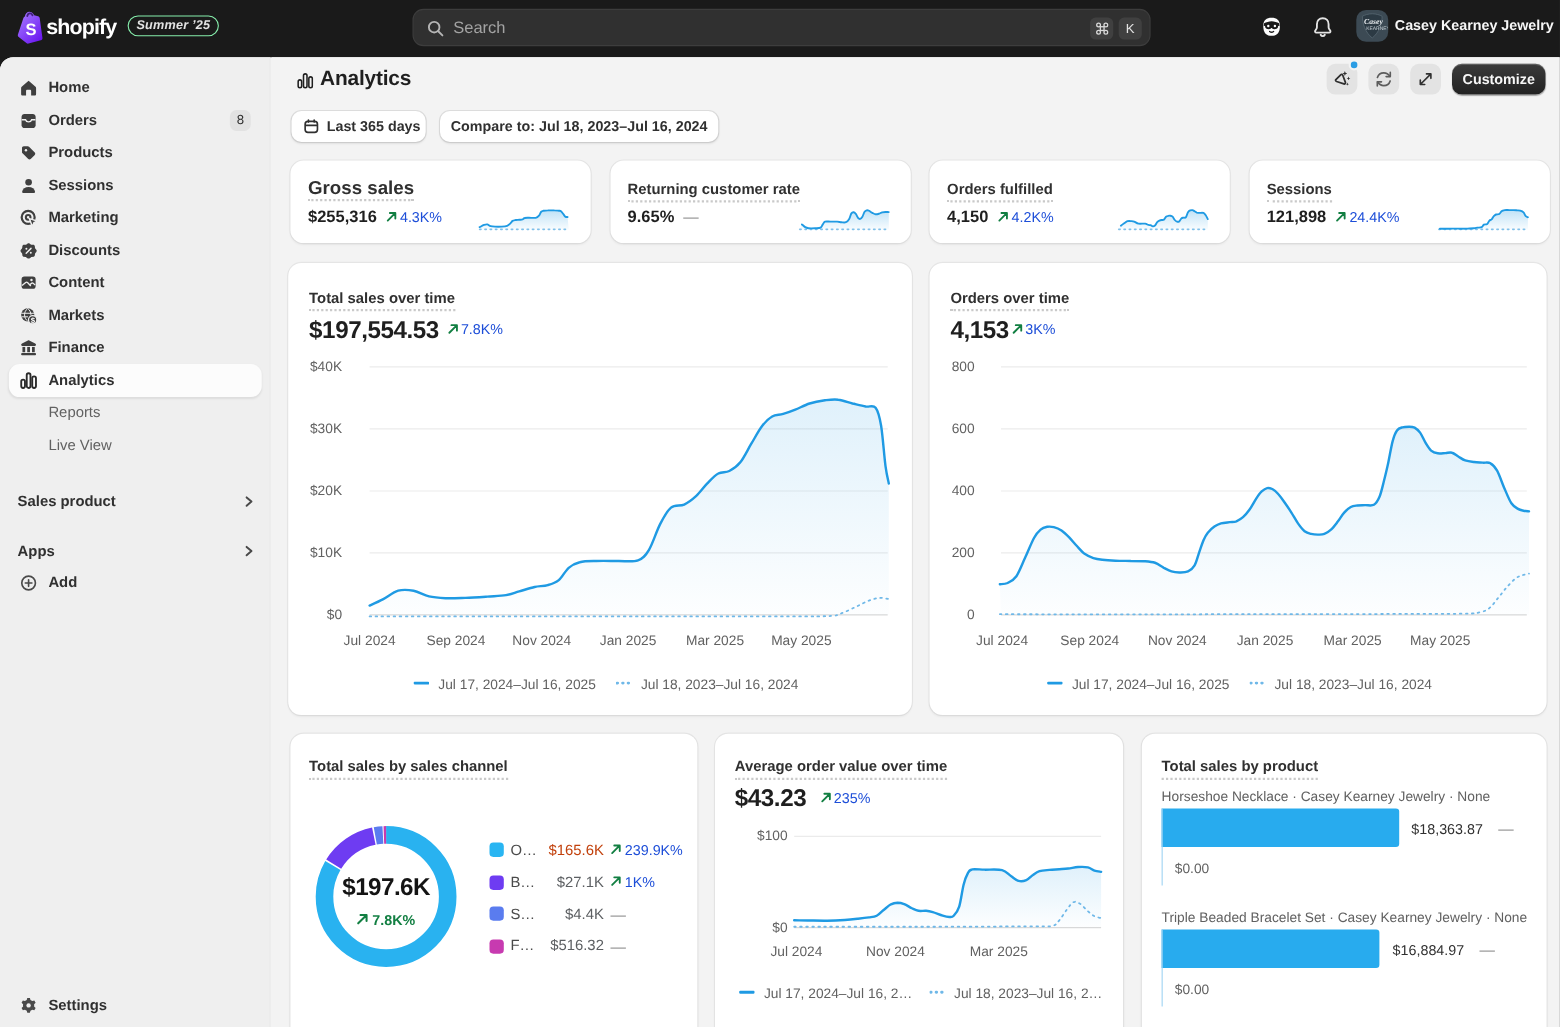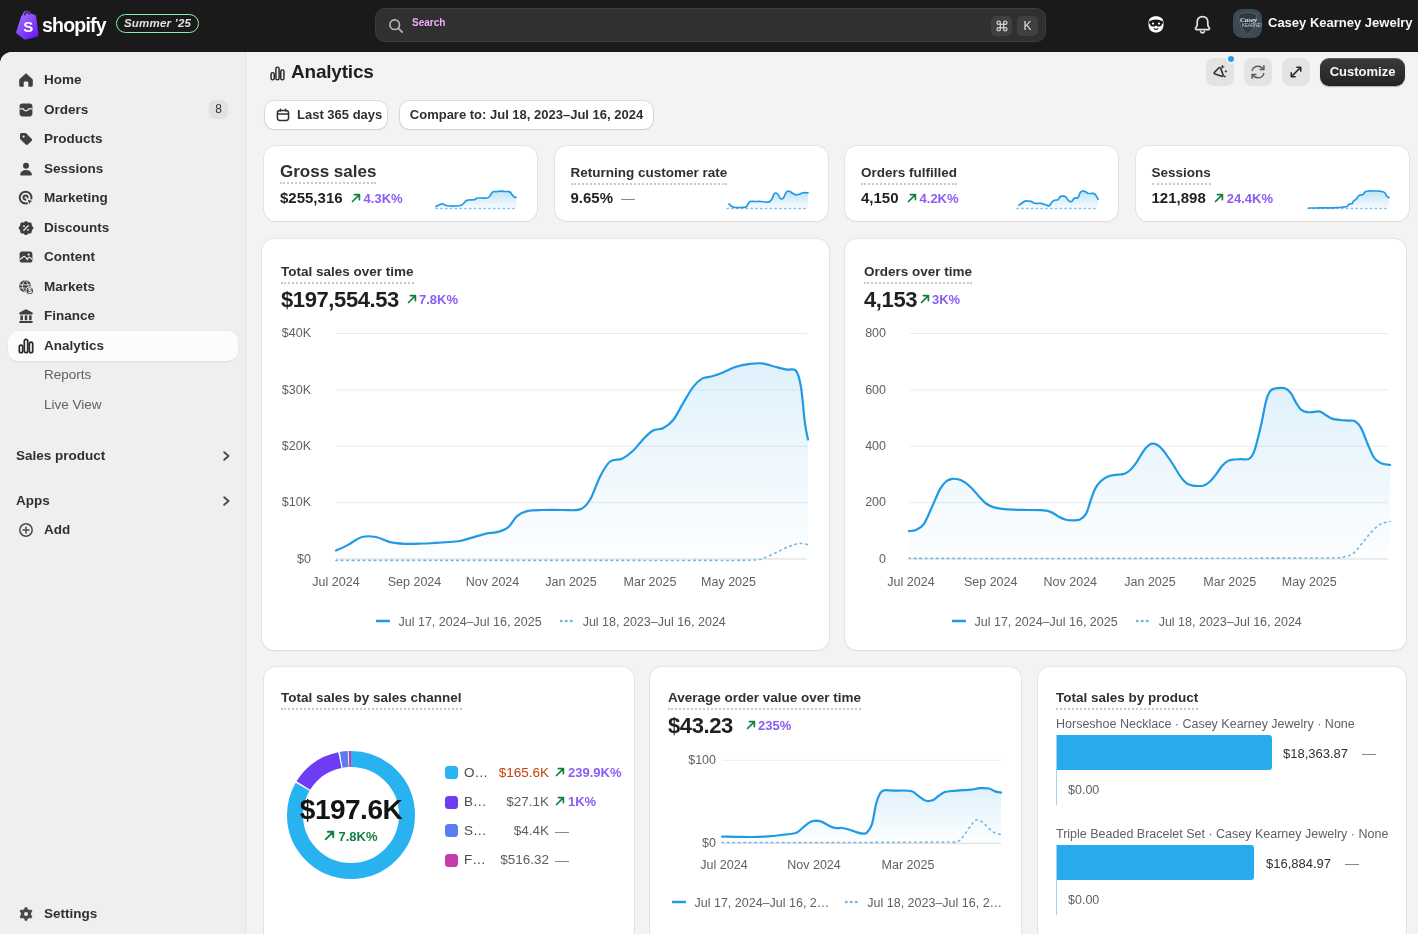--- a/index.html
+++ b/index.html
@@ -5,42 +5,42 @@
   * { margin:0; padding:0; box-sizing:border-box; }
   html,body { width:1418px; height:934px; overflow:hidden; }
   body { font-family:"Liberation Sans", sans-serif; background:#1a1a1a; -webkit-font-smoothing:antialiased; }
   .abs { position:absolute; }
   #page { position:relative; width:1418px; height:934px; background:#1a1a1a; }
   
   #topbar { position:absolute; left:0; top:0; width:1418px; height:52px; background:#1a1a1a; }
   #logo-word { position:absolute; left:42px; top:14px; color:#fff; font-size:19.5px; font-weight:bold; letter-spacing:-0.8px; }
   #badge-summer { position:absolute; left:116px; top:14px; height:19px; line-height:17px; padding:0 7px; border:1px solid #86efac; border-radius:10px; color:#e3e3e3; font-size:11.5px; font-weight:bold; font-style:italic; letter-spacing:0.2px; }
   #search { position:absolute; left:375px; top:8px; width:671px; height:34px; background:#303030; border:1px solid #3d3d3d; border-radius:10px; }
-  #search .ph { position:absolute; left:36px; top:8px; color:#f0abfc; font-size:10px;font-weight:bold; }
+  #search .ph { position:absolute; left:36px; top:8px; color:#a3a3a3; font-size:15px; }
   .kbd { position:absolute; top:7px; width:21px; height:20px; background:#404040; border-radius:5px; color:#e3e3e3; font-size:12px; text-align:center; line-height:20px; }
   #acct-name { position:absolute; left:1268px; top:15px; color:#f7f7f7; font-size:13px; font-weight:bold; }
   #avatar { position:absolute; left:1233px; top:9px; width:29px; height:29px; border-radius:9px; background:#3c4a54; overflow:hidden; }
   
   #frame { position:absolute; left:0; top:52px; width:1418px; height:882px; background:#f3f3f3; border-radius:12px 0 0 0; }
   #sidebar { position:absolute; left:0; top:0; width:246px; height:882px; background:#efefef; border-radius:12px 0 0 0; border-right:1px solid #e3e3e3; }
   .nav { position:absolute; left:8px; width:230px; height:30px; border-radius:10px; }
   .nav .ic { position:absolute; left:10px; top:7px; width:16px; height:16px; }
   .nav .tx { position:absolute; left:36px; top:7px; font-size:13.5px; font-weight:600; color:#303030; line-height:16px; }
   .nav .tx2 { position:absolute; left:36px; top:7px; font-size:13.5px; font-weight:400; color:#616161; line-height:16px; }
   .nav.sel { background:#fcfcfc; box-shadow:0 1px 2px rgba(0,0,0,0.08); }
   #badge8 { position:absolute; left:201px; top:5.5px; width:19px; height:19px; background:#e2e2e2; border-radius:6px; font-size:12px; color:#303030; text-align:center; line-height:19px; }
   .subhead { position:absolute; left:16px; font-size:13.5px; font-weight:600; color:#303030; }
   .chev { position:absolute; left:220px; width:12px; height:12px; }
   
   #main { position:absolute; left:247px; top:0; width:1171px; height:882px; background:#f3f3f3; }
   .card { position:absolute; background:#fff; border-radius:12px; box-shadow:0 0 0 1px rgba(0,0,0,0.05), 0 1px 2px rgba(0,0,0,0.05); }
   h1 { position:absolute; font-size:19px; font-weight:700; color:#1f1f1f; letter-spacing:-0.2px;}
   .ctitle { font-size:13.5px; font-weight:600; color:#303030; border-bottom:2px dotted #c9c9c9; padding-bottom:3px; display:inline-block; line-height:15px; }
   .bigval { font-size:22px; font-weight:700; color:#1f1f1f; letter-spacing:-0.4px; }
-  .chg { font-size:13px; font-weight:700; color:#8b5cf6; }
+  .chg { font-size:13px; font-weight:400; color:#1d4ed8; }
   .dash { color:#8a8a8a; font-weight:400; font-size:14px; }
   .axlab { position:absolute; font-size:12.5px; color:#616161; }
   .axr { text-align:right; }
   .leg { position:absolute; font-size:12.5px; color:#616161; }
   .iconbtn { position:absolute; top:6px; width:28px; height:28px; background:#e3e3e3; border-radius:8px; }
   .iconbtn svg { position:absolute; left:5px; top:5px; }
   #btn-customize { position:absolute; left:1073px; top:6px; width:85px; height:28px; border-radius:9px; background:linear-gradient(180deg,#3b3b3b,#222222); box-shadow:inset 0 1px 0 rgba(255,255,255,0.18), 0 1px 1px rgba(0,0,0,0.3); color:#f7f7f7; font-size:13px; font-weight:600; text-align:center; line-height:28px; }
   .fbtn { position:absolute; top:49px; height:28px; background:#fff; border-radius:9px; box-shadow:0 0 0 1px rgba(0,0,0,0.09), 0 1px 2px rgba(0,0,0,0.08); font-size:13px; font-weight:600; color:#303030; line-height:28px; }
   .swatch { position:absolute; width:13px; height:13px; border-radius:3.5px; }
   .legrow { position:absolute; font-size:13.5px; }
@@ -432,21 +432,21 @@
       <div class="abs" style="left:809px;top:636px"><span class="ctitle">Total sales by product</span></div>
 
       <svg class="abs" style="left:34px;top:693px" width="140" height="140" viewBox="0 0 140 140">
         <g fill="none" stroke-width="16">
           <circle cx="70" cy="70" r="56" pathLength="100" stroke="#29b2f0" stroke-dasharray="83.4 16.6" transform="rotate(-90 70 70)"></circle>
           <circle cx="70" cy="70" r="56" pathLength="100" stroke="#6e3cf2" stroke-dasharray="13 87" transform="rotate(211.7 70 70)"></circle>
           <circle cx="70" cy="70" r="56" pathLength="100" stroke="#5a7cef" stroke-dasharray="2 98" transform="rotate(259.9 70 70)"></circle>
           <circle cx="70" cy="70" r="56" pathLength="100" stroke="#c73ab0" stroke-dasharray="0.6 99.4" transform="rotate(267.9 70 70)"></circle>
         </g>
       </svg>
-      <div class="abs" style="left:34px;top:742px;width:140px;text-align:center;font-size:28px;font-weight:700;color:#141414;letter-spacing:-0.5px">$197.6K</div>
+      <div class="abs" style="left:34px;top:742px;width:140px;text-align:center;font-size:22px;font-weight:700;color:#141414;letter-spacing:-0.5px">$197.6K</div>
       <div class="abs" style="left:34px;top:777px;width:140px;text-align:center;font-size:13px;font-weight:700;color:#127f42"><svg width="11" height="11" viewBox="0 0 10 10" style="margin-right:3px">
             <path d="M1.5 8.5 L8.2 1.8 M3.4 1.6 H8.4 V6.6" fill="none" stroke="#127f42" stroke-width="1.7" stroke-linecap="round" stroke-linejoin="round"></path>
           </svg>7.8K%</div>
 
       <div class="swatch" style="left:198px;top:714.0px;background:#29b5f2"></div>
 <div class="legrow" style="left:217px;top:712.5px;color:#4a4a4a">O…</div>
 <div class="legrow axr" style="left:240px;top:712.5px;width:62px;color:#c2410c">$165.6K</div>
 <div class="legrow" style="left:308px;top:712.5px"><span class="chg"><svg width="10" height="10" viewBox="0 0 10 10" style="margin-right:3px">
               <path d="M1.5 8.5 L8.2 1.8 M3.4 1.6 H8.4 V6.6" fill="none" stroke="#127f42" stroke-width="1.7" stroke-linecap="round" stroke-linejoin="round"></path>
             </svg>239.9K%</span></div>

